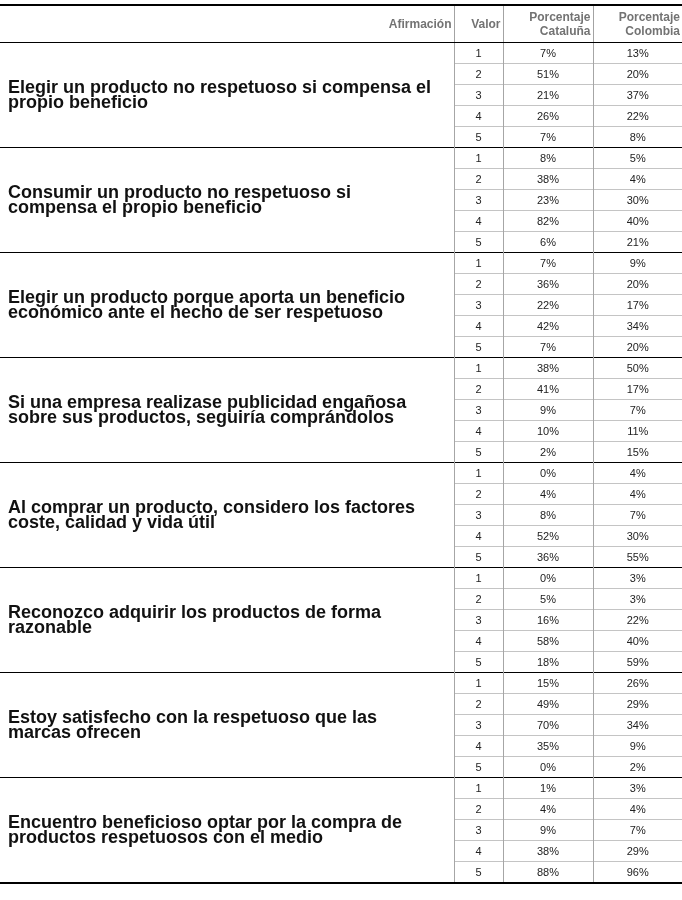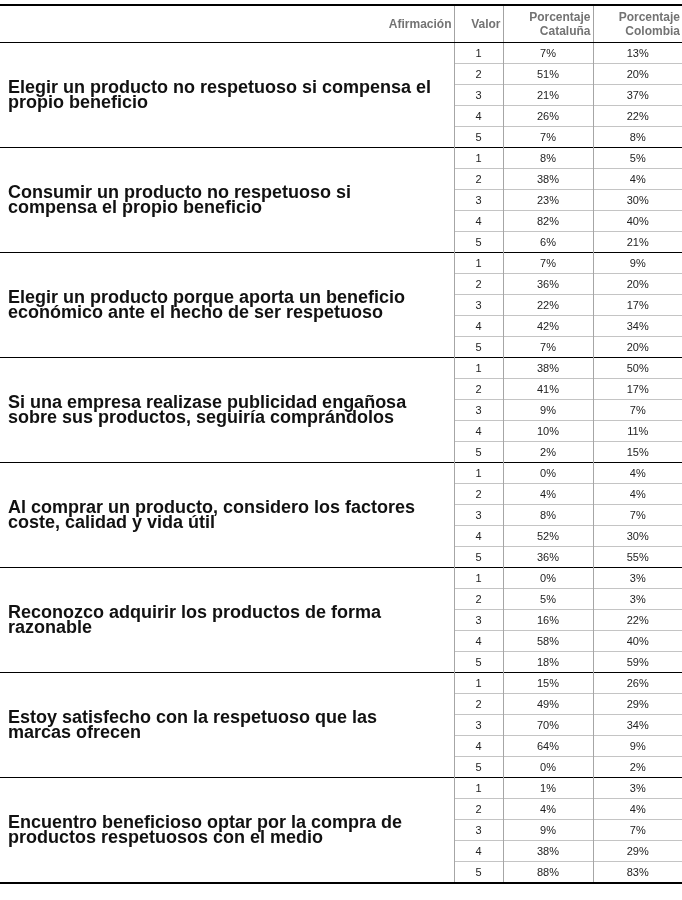--- a/index.html
+++ b/index.html
@@ -273,21 +273,21 @@
           <td class="num cat">49%</td>
           <td class="num col">29%</td>
         </tr>
         <tr>
           <td class="num val">3</td>
           <td class="num cat">70%</td>
           <td class="num col">34%</td>
         </tr>
         <tr>
           <td class="num val">4</td>
-          <td class="num cat">64%</td>
+          <td class="num cat">35%</td>
           <td class="num col">9%</td>
         </tr>
         <tr>
           <td class="num val">5</td>
           <td class="num cat">0%</td>
           <td class="num col">2%</td>
         </tr>
       </tbody>
       <tbody>
         <tr>
@@ -307,17 +307,17 @@
           <td class="num col">7%</td>
         </tr>
         <tr>
           <td class="num val">4</td>
           <td class="num cat">38%</td>
           <td class="num col">29%</td>
         </tr>
         <tr>
           <td class="num val">5</td>
           <td class="num cat">88%</td>
-          <td class="num col">83%</td>
+          <td class="num col">96%</td>
         </tr>
       </tbody>
     </table>
 </div>
 
 </body></html>

